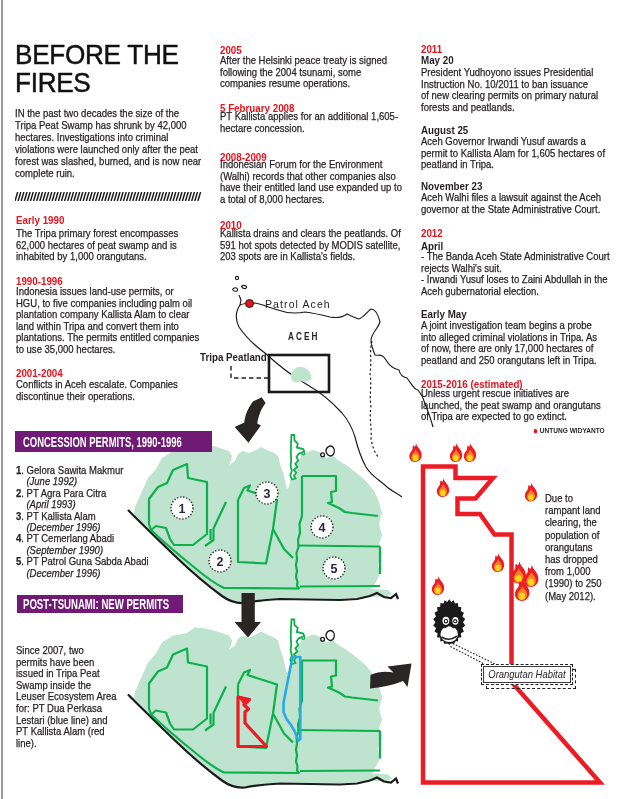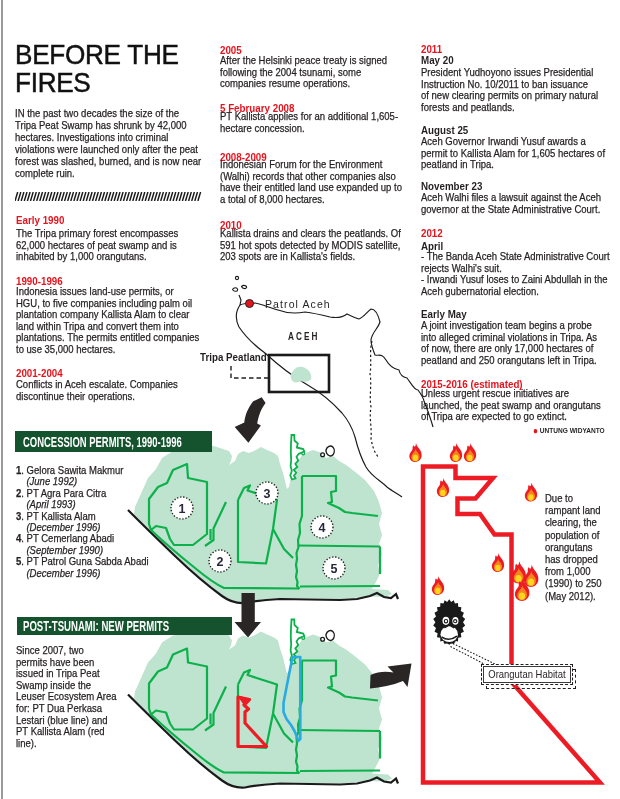--- a/index.html
+++ b/index.html
@@ -1,21 +1,21 @@
 <!DOCTYPE html>
 <html><head>
 <meta charset="utf-8">
 <style>
 html,body{margin:0;padding:0;}
 body{width:620px;height:799px;position:relative;background:#fff;font-family:"Liberation Sans",sans-serif;color:#231f20;overflow:hidden;}
 .abs{position:absolute;white-space:nowrap;}
 .h{color:#e8121d;font-weight:bold;font-size:11.5px;transform:scaleX(0.85);transform-origin:0 0;}
 .bh{font-weight:bold;font-size:11.5px;color:#231f20;transform:scaleX(0.85);transform-origin:0 0;}
 .b{font-size:11px;line-height:11.5px;transform:scaleX(0.865);transform-origin:0 0;-webkit-text-stroke:0.25px #231f20;}
-.banner{background:#14532d;color:#fff;font-weight:bold;z-index:4;}
+.banner{background:#701a75;color:#fff;font-weight:bold;z-index:4;}
 .bannertxt{display:inline-block;transform:scaleX(0.70);transform-origin:0 50%;white-space:nowrap;}
 #leftline{left:1px;top:0;width:2px;height:799px;background:#9a9a9a;}
 #title{left:15px;top:41px;font-size:27.5px;line-height:27.5px;font-weight:normal;color:#111;transform:scaleX(0.95);transform-origin:0 0;letter-spacing:-0.3px;-webkit-text-stroke:0.5px #111;}
 
 </style>
 </head>
 <body>
 <div class="abs" id="leftline"></div>
 <div class="abs" id="title">BEFORE THE<br>FIRES</div>
 <div class="abs b" style="left:15px;top:107px;width:190px;line-height:12px;">IN the past two decades the size of the<br>Tripa Peat Swamp has shrunk by 42,000<br>hectares. Investigations into criminal<br>violations were launched only after the peat<br>forest was slashed, burned, and is now near<br>complete ruin.</div>
@@ -110,40 +110,40 @@
 <div class="abs h" style="left:421px;top:227px;">2012</div>
 <div class="abs bh" style="left:421px;top:240px;">April</div>
 <div class="abs b" style="left:421px;top:251px;">- The Banda Aceh State Administrative Court<br>rejects Walhi's suit.<br>- Irwandi Yusuf loses to Zaini Abdullah in the<br>Aceh gubernatorial election.</div>
 <div class="abs bh" style="left:421px;top:308px;">Early May</div>
 <div class="abs b" style="left:421px;top:320px;">A joint investigation team begins a probe<br>into alleged criminal violations in Tripa. As<br>of now, there are only 17,000 hectares of<br>peatland and 250 orangutans left in Tripa.</div>
 <div class="abs h" style="left:421px;top:378px;">2015-2016 (estimated)</div>
 <div class="abs b" style="left:421px;top:388px;">Unless urgent rescue initiatives are<br>launched, the peat swamp and orangutans<br>of Tripa are expected to go extinct.</div>
 <div class="abs" style="left:533px;top:425px;font-size:8px;font-weight:bold;color:#231f20;transform:scaleX(0.82);transform-origin:0 0;"><span style="color:#e8121d;font-size:10px;vertical-align:-1px;">●</span> UNTUNG WIDYANTO</div>
 
 <div class="abs banner" style="left:15px;top:431px;width:197px;height:21px;font-size:15.5px;line-height:21px;"><span class="bannertxt" style="margin-left:8px;transform:scaleX(0.61);">CONCESSION PERMITS, 1990-1996</span></div>
-<div class="abs banner" style="left:17px;top:617px;width:215px;height:18px;font-size:15px;line-height:18px;"><span class="bannertxt" style="margin-left:6px;transform:scaleX(0.64);">POST-TSUNAMI: NEW PERMITS</span></div>
+<div class="abs banner" style="left:17px;top:595px;width:166px;height:18px;font-size:15px;line-height:18px;"><span class="bannertxt" style="margin-left:6px;transform:scaleX(0.64);">POST-TSUNAMI: NEW PERMITS</span></div>
 
 <div class="abs b" style="left:16px;top:465px;line-height:11.4px;">
 <b>1</b>. Gelora Sawita Makmur<br><span style="margin-left:12px;"><i>(June 1992)</i></span><br>
 <b>2</b>. PT Agra Para Citra<br><span style="margin-left:12px;"><i>(April 1993)</i></span><br>
 <b>3</b>. PT Kallista Alam<br><span style="margin-left:12px;"><i>(December 1996)</i></span><br>
 <b>4</b>. PT Cemerlang Abadi<br><span style="margin-left:12px;"><i>(September 1990)</i></span><br>
 <b>5</b>. PT Patrol Guna Sabda Abadi<br><span style="margin-left:12px;"><i>(December 1996)</i></span>
 </div>
 
 <div class="abs b" style="left:16px;top:645px;line-height:11.6px;">Since 2007, two<br>permits have been<br>issued in Tripa Peat<br>Swamp inside the<br>Leuser Ecosystem Area<br>for: PT Dua Perkasa<br>Lestari (blue line) and<br>PT Kallista Alam (red<br>line).</div>
 
 <div class="abs b" style="left:545px;top:492px;line-height:12.2px;">Due to<br>rampant land<br>clearing, the<br>population of<br>orangutans<br>has dropped<br>from 1,000<br>(1990) to 250<br>(May 2012).</div>
 
 <div class="abs" style="left:265px;top:298px;font-size:10.5px;letter-spacing:1.1px;">Patrol Aceh</div>
 <div class="abs" style="left:288px;top:330.5px;font-size:10px;font-weight:bold;letter-spacing:2.5px;transform:scaleX(0.82);transform-origin:0 0;">ACEH</div>
 <div class="abs" style="left:200px;top:351px;font-size:11.5px;font-weight:bold;transform:scaleX(0.85);transform-origin:0 0;">Tripa Peatland</div>
 
 <div class="abs" style="left:486px;top:669px;width:88px;height:18px;border:1px dashed #231f20;z-index:3;"></div>
-<div class="abs" style="left:481px;top:664px;width:90px;height:19px;border:1.5px dashed #231f20;background:#fff;font-size:10.5px;line-height:19px;text-align:center;z-index:3;"><span style="display:inline-block;transform:scaleX(0.9);">Orangutan Habitat</span><div style="position:absolute;left:1px;top:1px;width:86px;height:15px;border:1px solid #3a3a3a;"></div></div>
+<div class="abs" style="left:481px;top:664px;width:90px;height:19px;border:1.5px dashed #231f20;background:#fff;font-size:10.5px;line-height:19px;text-align:center;z-index:3;font-style:italic;"><span style="display:inline-block;transform:scaleX(0.9);">Orangutan Habitat</span><div style="position:absolute;left:1px;top:1px;width:86px;height:15px;border:1px solid #3a3a3a;"></div></div>
 
 <svg class="abs" style="left:0;top:0;" width="620" height="799" viewBox="0 0 620 799">
 <defs>
 <g id="fire">
 <path d="M7,0 C7.4,2.2 8.6,3.8 10.2,5.8 C12,8.2 13.1,11 12.5,13.8 C11.8,16.8 9.2,19 6.3,19 C3.3,19 0.8,17 0.4,14 C0.1,11.8 1,9.8 2.4,8.2 C3.3,7.2 3.8,6.2 3.6,4.8 C3.5,3.9 3.8,3 4.5,2.2 C4.9,3.4 5.6,4.1 6.3,3.2 C6.7,2.3 6.9,1.2 7,0 Z" fill="#ed1c24"></path>
 <path d="M6.6,6 C6.9,7.7 8.3,8.8 9.4,10.4 C10.5,12 10.9,14 10.2,15.7 C9.4,17.5 7.8,18.4 6.2,18.4 C4.2,18.4 2.6,17 2.4,14.8 C2.2,13 3.1,11.4 4.2,10.1 C5.2,8.9 6.2,7.7 6.6,6 Z" fill="#f58220"></path>
 <ellipse cx="6.3" cy="14.9" rx="2.7" ry="3.1" fill="#ffd51e"></ellipse>
 </g>
 <g id="mapbase">
 

